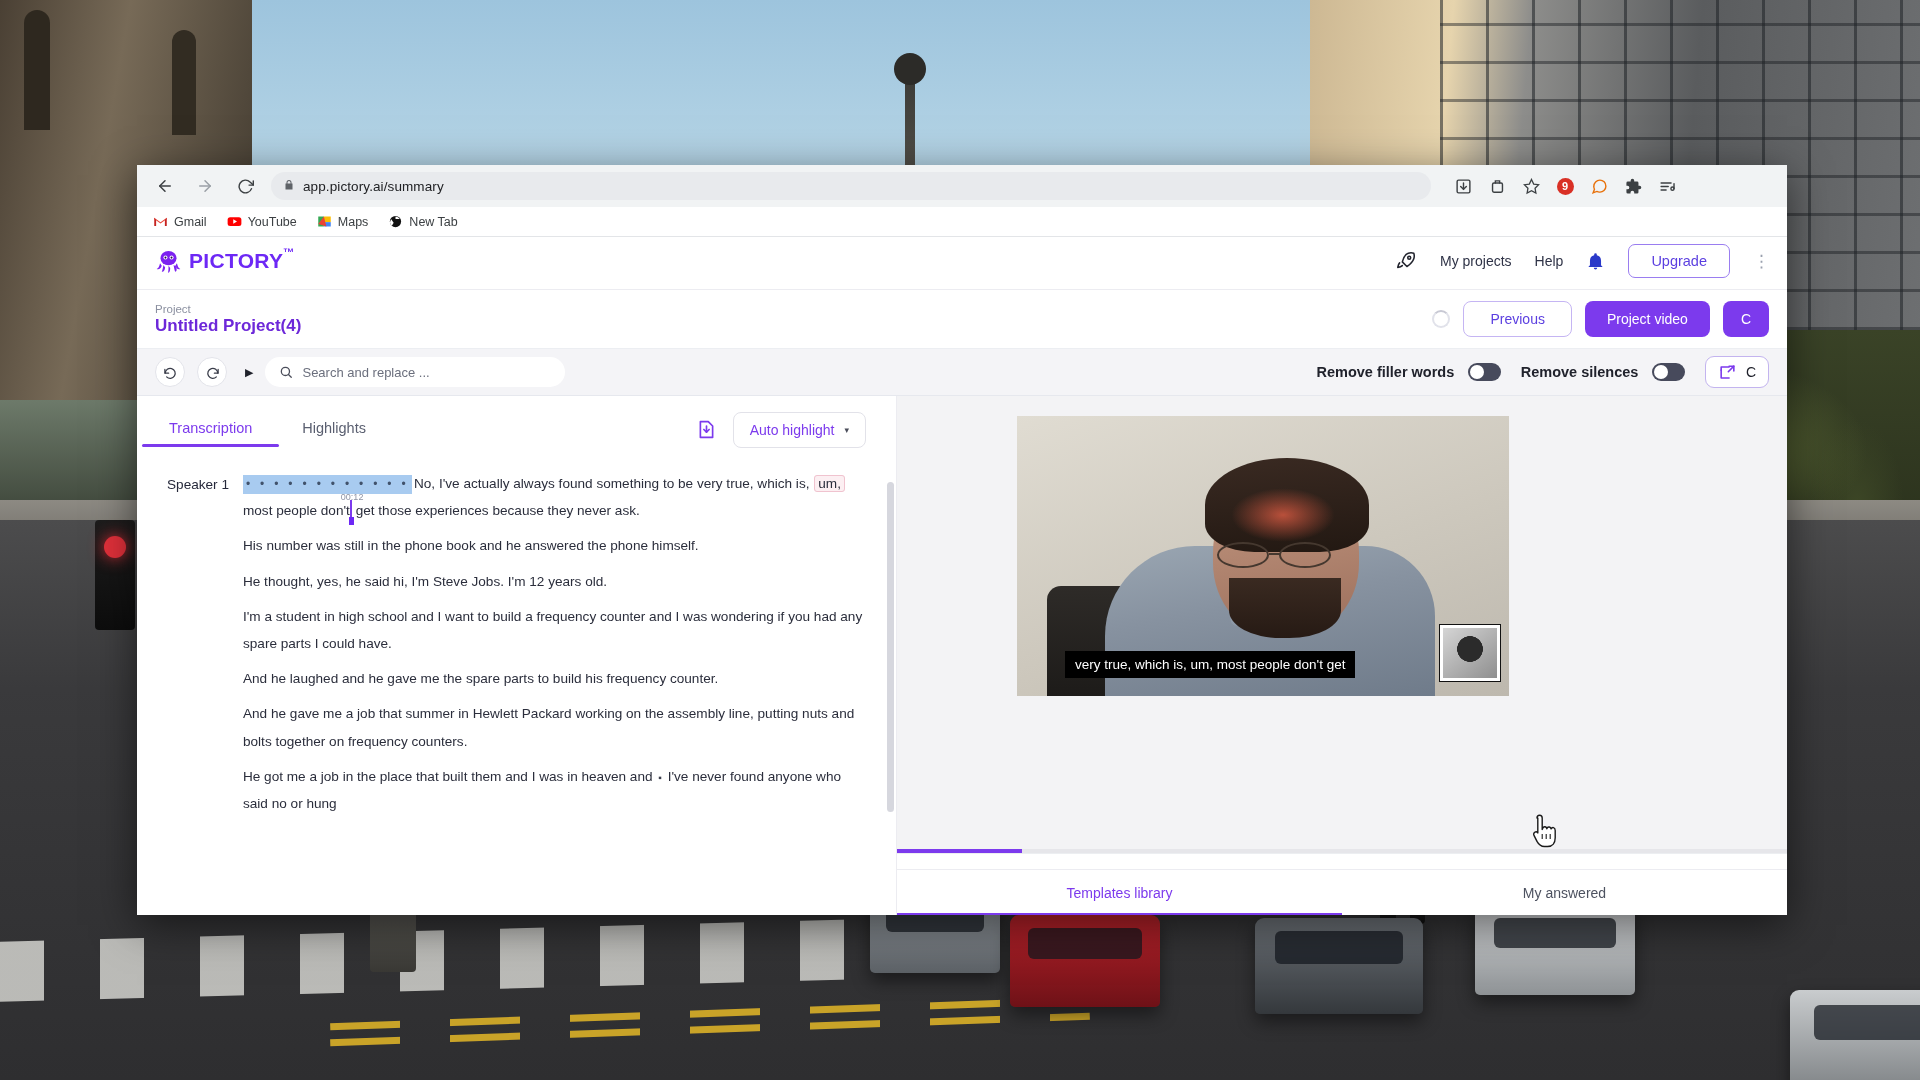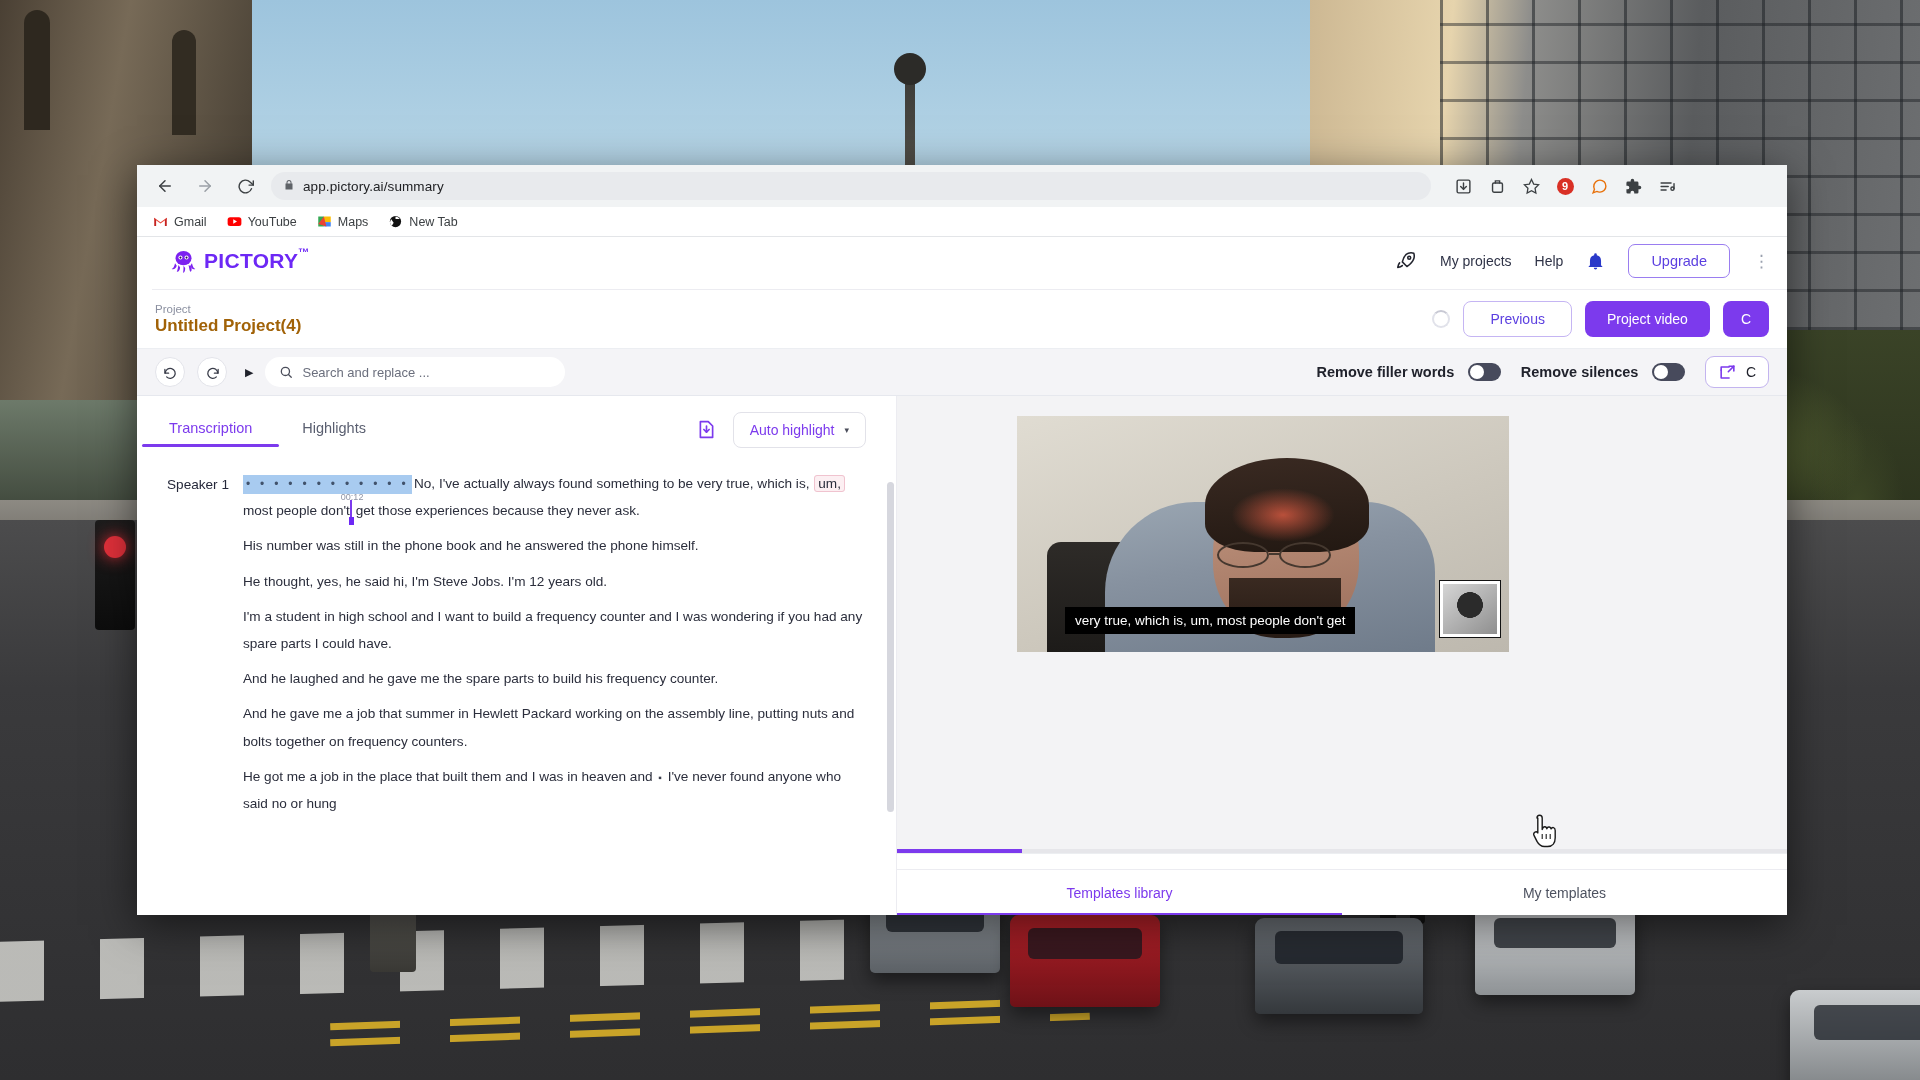--- a/index.html
+++ b/index.html
@@ -163,21 +163,21 @@
     display:flex; align-items:center; padding:0 16px; gap:20px;
   }
   .bm { display:flex; align-items:center; gap:6px; font-size:12.5px; color:#3c4043; }
   .bm-ico { width:15px; height:15px; display:flex; align-items:center; justify-content:center; }
   .bm-ico svg { width:15px; height:15px; }
 
   
   .app { background:#fff; height:678px; position:relative; overflow:hidden;}
   .app-header {
     height:53px; border-bottom:1px solid #ececf1;
-    display:flex; align-items:center; padding:0 18px 4px 18px;margin-left:15px;
+    display:flex; align-items:center; padding:0 18px 4px 18px;
   }
   .logo { display:flex; align-items:center; gap:7px; }
   .logo-mark { width:27px; height:27px; position:relative; }
   .logo-text {
     font-size:21px; font-weight:bold; color:#6d28f5; letter-spacing:.3px;
     position:relative;
   }
   .logo-tm {
     position:absolute; right:-11px; top:-3px; font-size:11px; color:#6d28f5; font-weight:bold;
   }
@@ -189,21 +189,21 @@
     border:1.4px solid #9a7df0; color:#5b3fe0; background:#fff;
     border-radius:7px; padding:8px 22px; font-size:14.5px;text-align:right;
   }
   .kebab { font-size:17px; color:#9aa0ae; letter-spacing:-1px; }
 
   
   .project-row {
     height:58px; display:flex; align-items:center; padding:0 18px; position:relative;
   }
   .project-label { font-size:11.5px; color:#8b90a0; }
-  .project-title { font-size:17px; color:#a16207; font-weight:bold; margin-top:1px;}
+  .project-title { font-size:17px; color:#6d28d9; font-weight:bold; margin-top:1px;}
   .pr-right { margin-left:auto; display:flex; align-items:center; gap:13px; }
   .spinner {
     width:18px; height:18px; border-radius:50%;
     border:2px solid #e1e2ea; border-top-color:#c8c9d4;
   }
   .btn-outline {
     border:1.3px solid #c5b5f3; color:#5b3fe0; background:#fff;
     border-radius:8px; padding:9px 26px; font-size:14px;
   }
   .btn-solid {
@@ -297,21 +297,21 @@
   .caret-wrap .bar { position:absolute; left:0; top:-2px; width:2px; height:19px; background:#7c3aed;}
   .caret-wrap .sq  { position:absolute; left:-1px; top:15px; width:5px; height:8px; background:#6d28f5;}
 
   .left-scrollbar {
     position:absolute; right:2px; top:86px; width:7px; height:330px;
     background:#d6d7de; border-radius:4px;
   }
 
   
   .video-stage {
-    position:absolute; left:120px; top:20px; width:492px; height:236px;
+    position:absolute; left:120px; top:20px; width:492px; height:280px;
     background:#cfcbc2; overflow:hidden;
   }
   .v-wall { position:absolute; inset:0; background:linear-gradient(160deg,#e0dcd2 0%, #cdc8bd 55%, #bdb8ae 100%); }
   .v-chair {
     position:absolute; left:30px; bottom:0; width:120px; height:110px;
     background:linear-gradient(180deg,#2e2b28,#1d1b19); border-radius:14px 14px 0 0;
   }
   .v-torso {
     position:absolute; left:88px; bottom:0; width:330px; height:150px;
     background:linear-gradient(170deg,#9aa6b2 0%, #8792a0 40%, #6f7b8a 100%);
@@ -735,21 +735,21 @@
           </span>
           <span class="play-group">
             <span class="play-circle"></span>
             <span class="vc-label">Play</span>
 
           </span>
         </div>
 
         <div class="tpl-bar">
           <span class="tpl-tab active">Templates library</span>
-          <span class="tpl-tab">My templates</span>
+          <span class="tpl-tab">My answered</span>
         </div>
       </div>
     </div>
   </div>
 </div>
 
 <div id="cursor">
   <svg viewBox="0 0 34 40" width="34" height="40">
     <path d="M9 6c0-1.6 1.2-2.8 2.6-2.8S14.2 4.4 14.2 6v11.5c.5-1.6 1.3-3 2.9-2.7 1.2.2 1.6 1 1.7 2 .4-1.3 1.3-2 2.5-1.8 1.1.2 1.6.9 1.8 1.9.5-1 1.3-1.5 2.4-1.3 1.3.3 1.7 1.5 1.7 2.8v7.3c0 5-2.6 8.8-7.6 8.8h-3.2c-4 0-5.5-1.6-7.4-5.1L6 23.4c-.7-1.3-.2-2.7 1-3.3 1-.5 2.1-.2 2.8.8V6z" fill="#fff" stroke="#1a1a1a" stroke-width="1.4" stroke-linejoin="round"></path>
     <line x1="14.2" y1="22" x2="14.2" y2="27" stroke="#1a1a1a" stroke-width="1.1"></line>

